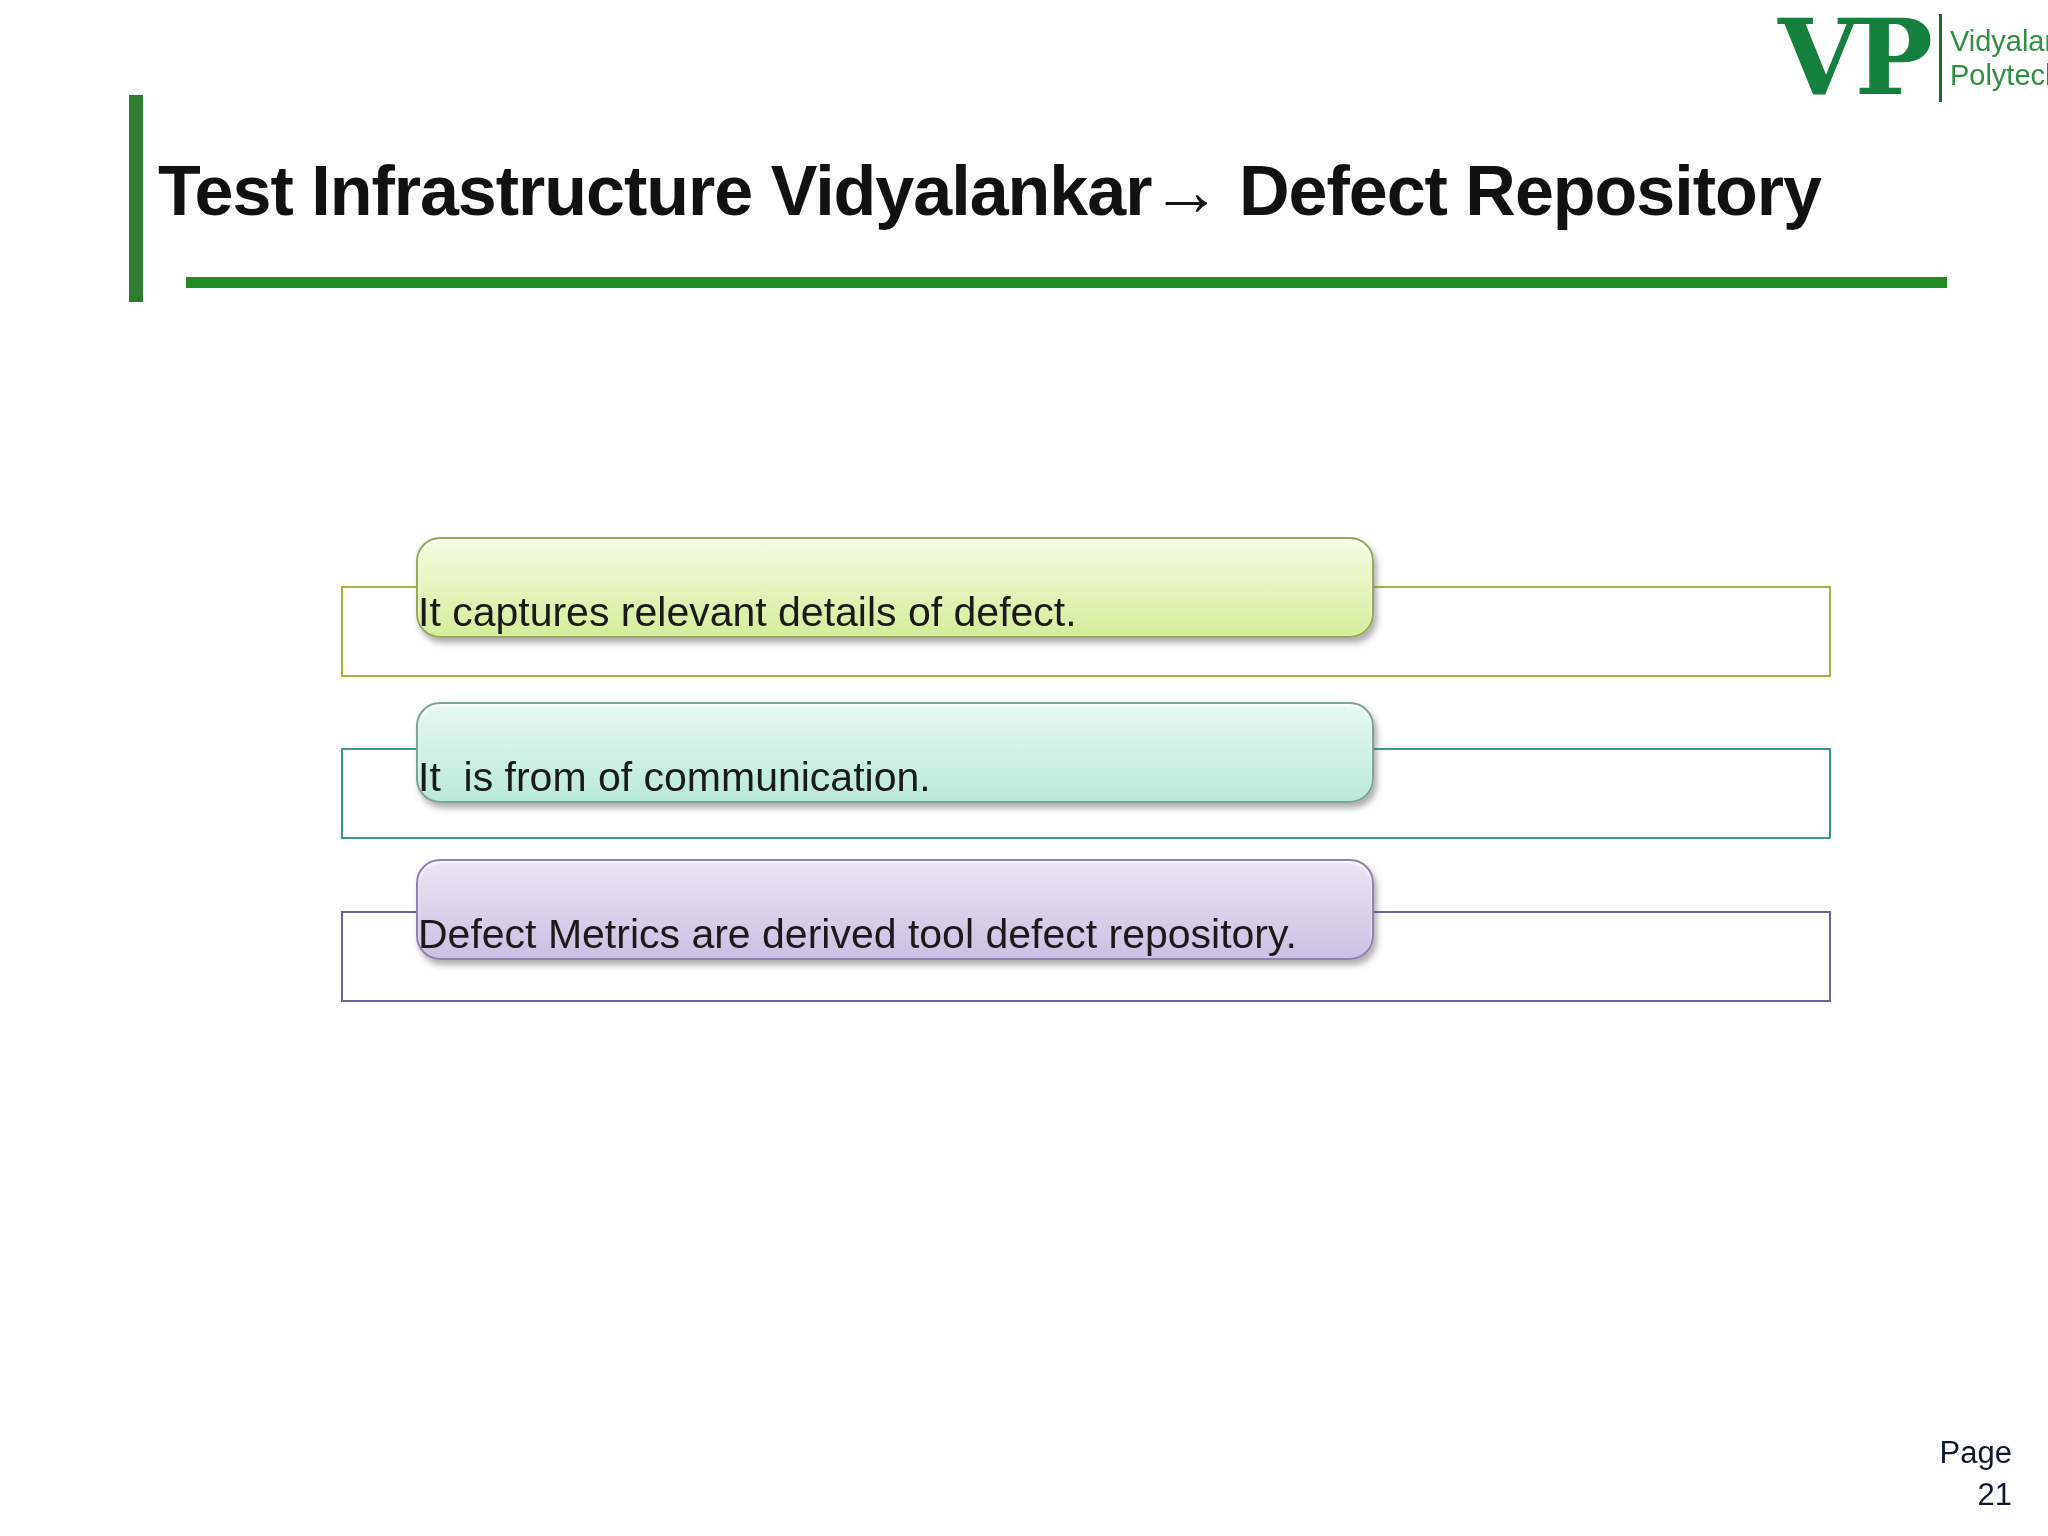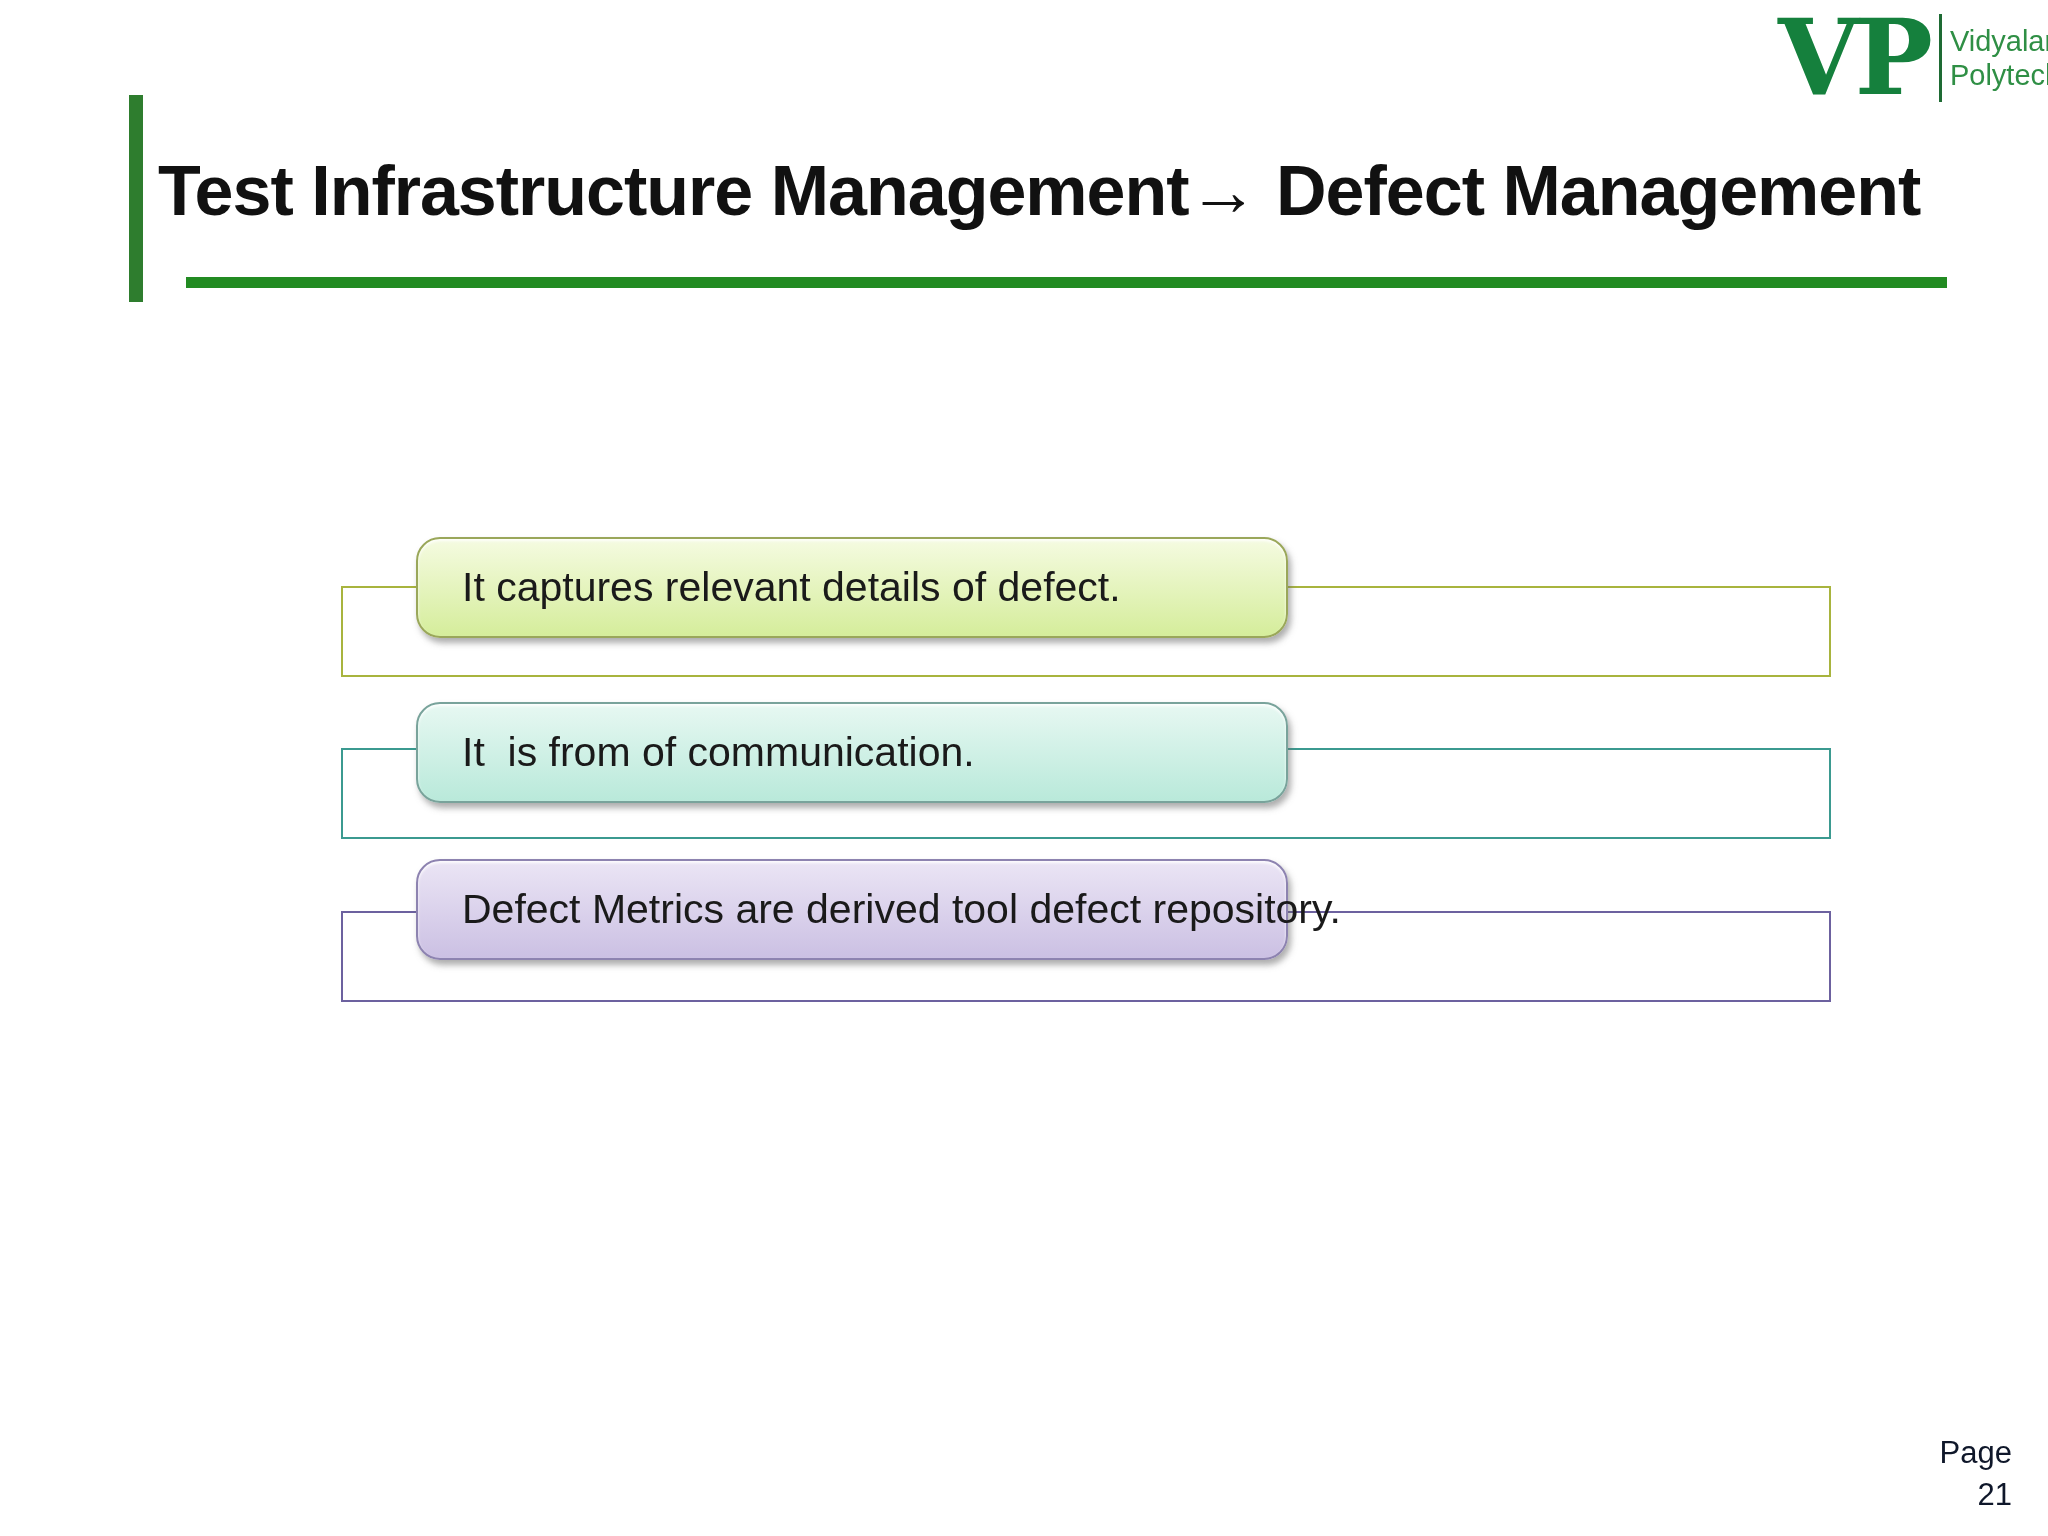--- a/index.html
+++ b/index.html
@@ -82,29 +82,28 @@
     width: 1490px;
     height: 91px;
     border: 2px solid #999999;
     background: transparent;
     z-index: 1;
     box-sizing: border-box;
   }
   .item-box {
     position: absolute;
     left: 416px;
-    width: 872px;
+    width: 958px;
     height: 101px;
     border-radius: 24px;
     border: 2px solid #999999;
     z-index: 2;
     box-sizing: border-box;
     display: flex;
-    align-items: center;
-    padding-left: 44px;
+    align-items: flex-end;
     box-shadow: 3px 5px 6px rgba(105,105,105,0.55),
                 inset 0 2px 3px rgba(255,255,255,0.9);
   }
   .item-label {
     font-size: 41px;
     color: #1a1a1a;
     white-space: pre;
   }
   .outline-1 { top: 586px; }
   .outline-2 { top: 748px; }
@@ -131,21 +130,21 @@
   <div class="logo">
     <div class="logo-initials" style="color: #15803d;">VP</div>
     <div class="logo-divider" style="background: rgb(30, 107, 52);"></div>
     <div class="logo-name" style="color: rgb(47, 143, 69);">
       <div>Vidyalankar</div>
       <div>Polytechnic</div>
     </div>
   </div>
 
   <div class="title-accent-bar" style="background: rgb(46, 125, 46);"></div>
-  <h1 class="page-title" style="margin: 0px; color: rgb(17, 17, 17);">Test Infrastructure Management→ Defect Management</h1>
+  <h1 class="page-title" style="margin: 0px; color: rgb(17, 17, 17);">Test Infrastructure Vidyalankar→ Defect Repository</h1>
   <div class="title-underline" style="background: rgb(34, 139, 34);"></div>
 
   <div class="item-outline outline-1" style="border-color: rgb(168, 180, 62);"></div>
   <div class="item-box box-1" style="background: linear-gradient(rgb(245, 251, 225) 0%, rgb(213, 237, 155) 100%); border-color: rgb(154, 167, 90);">
     <span class="item-label">It captures relevant details of defect.</span>
   </div>
 
   <div class="item-outline outline-2" style="border-color: rgb(59, 154, 144);"></div>
   <div class="item-box box-2" style="background: linear-gradient(rgb(231, 248, 242) 0%, rgb(185, 233, 218) 100%); border-color: rgb(121, 163, 155);">
     <span class="item-label">It  is from of communication.</span>

